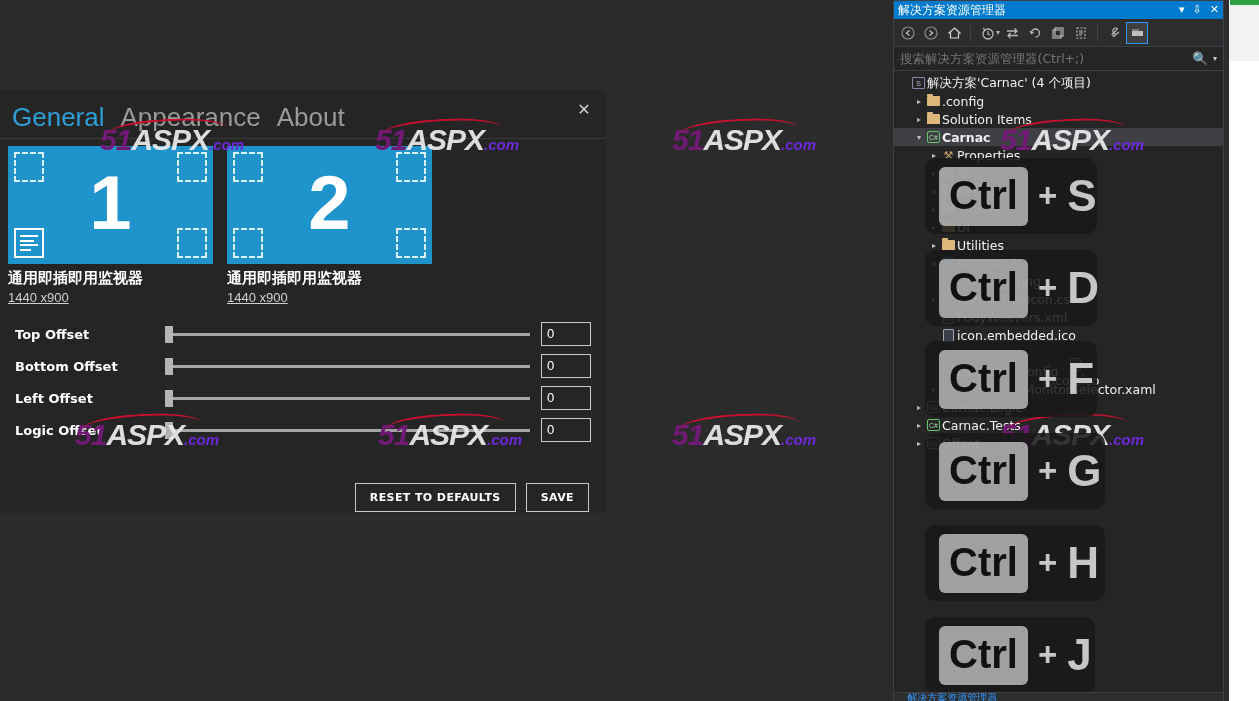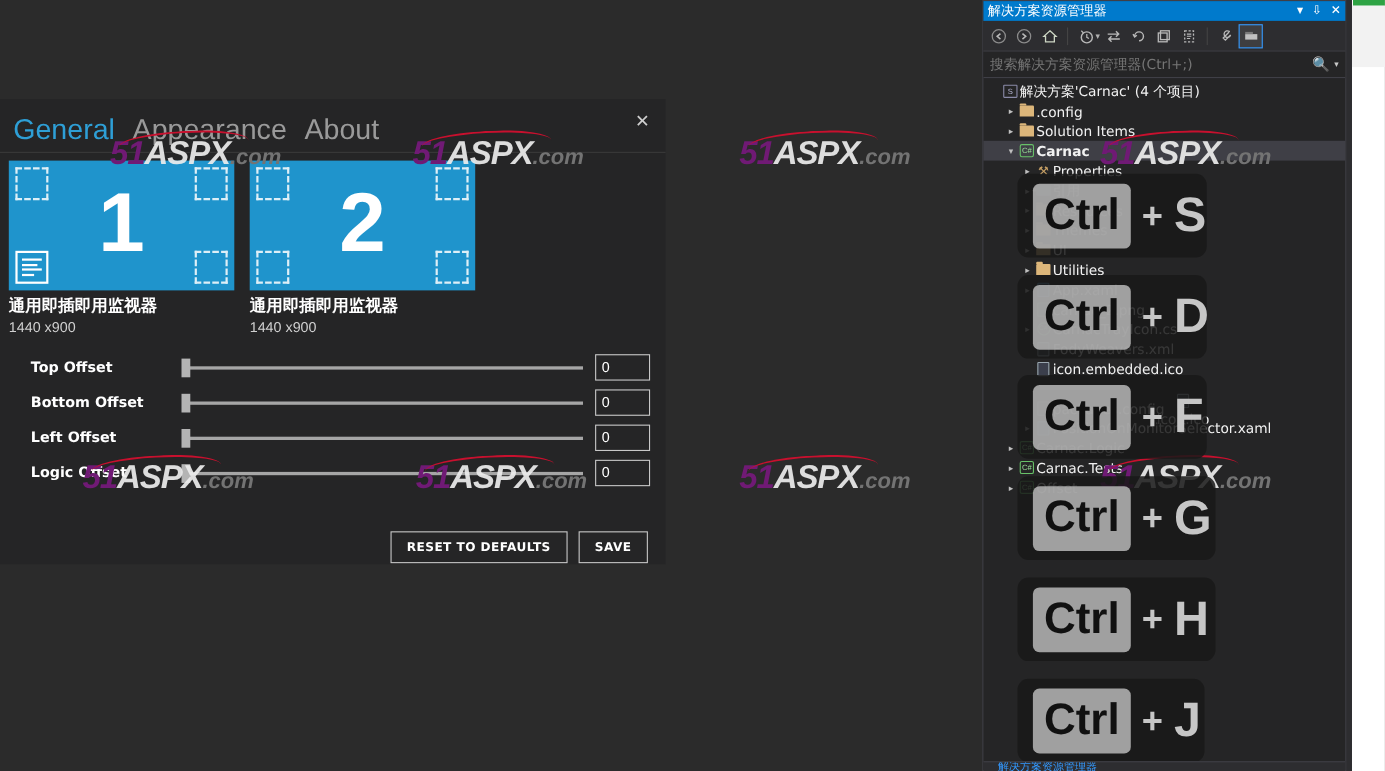--- a/index.html
+++ b/index.html
@@ -102,30 +102,31 @@
   .corner.selected .lines i:nth-child(2) { width: 78%; }
   .corner.selected .lines i:nth-child(3) { width: 100%; }
   .corner.selected .lines i:nth-child(4) { width: 60%; }
   .monitor-name {
     margin-top: 5px; font-size: 15px; font-weight: 700; color: #ffffff;
     font-family: "DejaVu Sans", sans-serif;
   }
   .monitor-res {
     margin-top: 2px; font-size: 13px; color: #d0d0d0;
     font-family: "Liberation Sans", sans-serif;
+    text-decoration: underline;
   }
 
   
   .sliders { position: absolute; left: 0px; top: 228px; width: 605px; }
   .slider-row {
     position: relative; height: 32px; margin-bottom: 0px;
     display: flex; align-items: center;
   }
   .slider-label {
-    position: absolute; left: 28px; font-size: 13px; font-weight: 700;
+    position: absolute; left: 15px; font-size: 13px; font-weight: 700;
     color: #ffffff; font-family: "DejaVu Sans", sans-serif;
   }
   .slider-track-wrap {
     position: absolute; left: 165px; width: 365px; height: 18px;
     display: flex; align-items: center; cursor: pointer;
   }
   .slider-track {
     position: absolute; left: 4px; right: 0; height: 3px; background: #a6a6a6;
   }
   .slider-thumb {
@@ -291,21 +292,21 @@
   .sliver-tab.dim { color: #6a6a6a; }
 
   
   .wm {
     position: absolute; pointer-events: none; user-select: none;
     font-family: "Liberation Sans", sans-serif; font-weight: 700;
     font-style: italic; white-space: nowrap; line-height: 1;
   }
   .wm .w51 { color: #701a75; font-size: 30px; letter-spacing: -1px; }
   .wm .wasp { color: #ededed; font-size: 30px; letter-spacing: -1px; opacity: 0.92; }
-  .wm .wcom { color: #737373; font-size: 20px; }
+  .wm .wcom { color: #6d28d9; font-size: 15px; }
   .wm .swoosh {
     position: absolute; left: 8px; top: -6px; width: 118px; height: 14px;
     border-top: 2px solid #c8102e; border-radius: 60% 60% 0 0 / 100% 100% 0 0;
     transform: rotate(-3deg);
   }
 </style>
 </head>
 <body>
 
 <div id="root">

